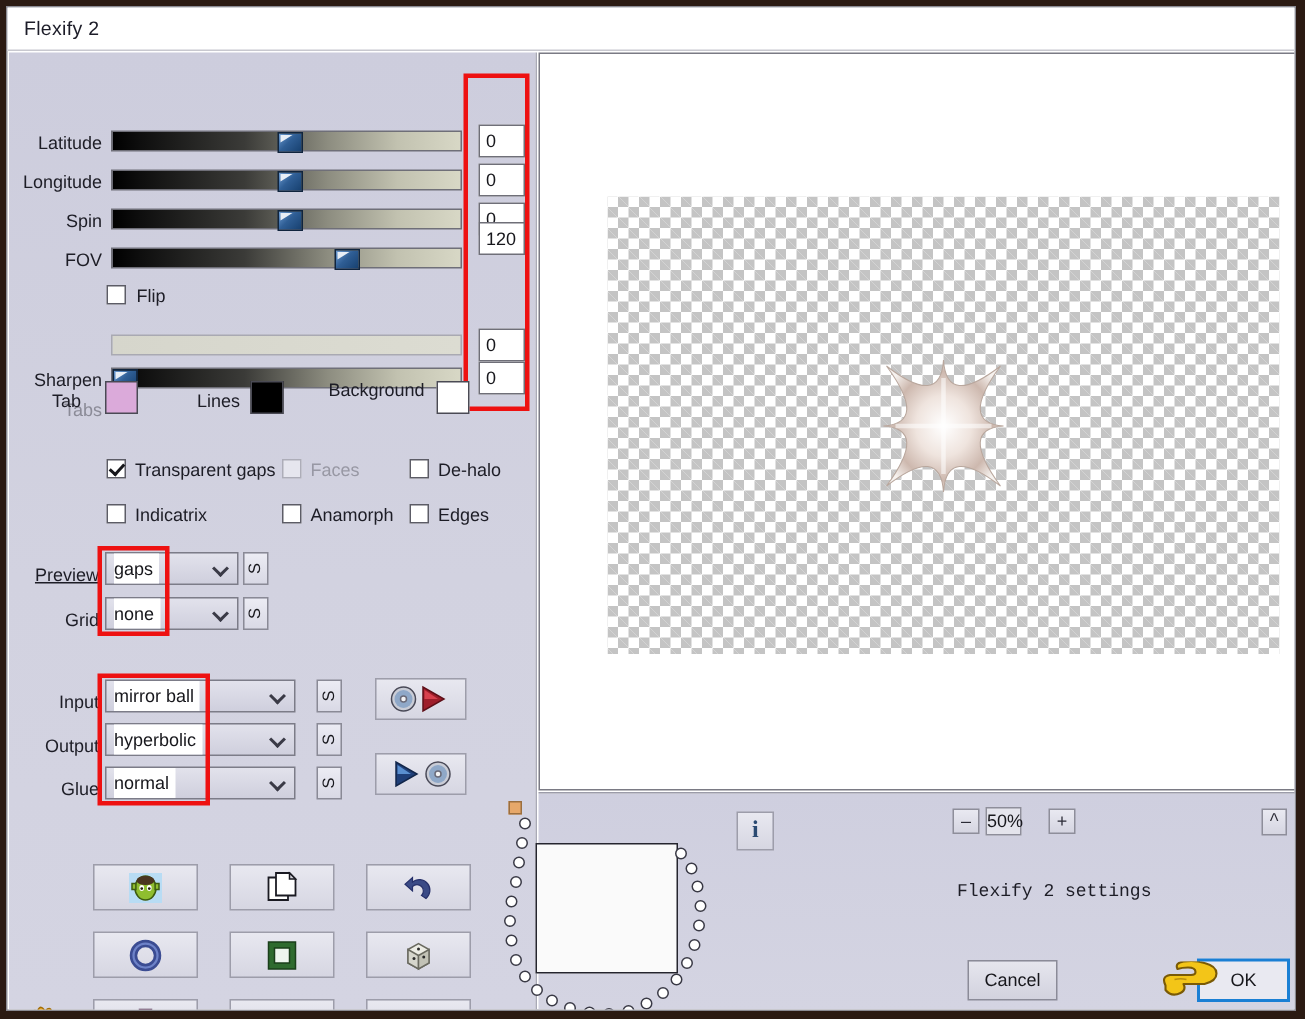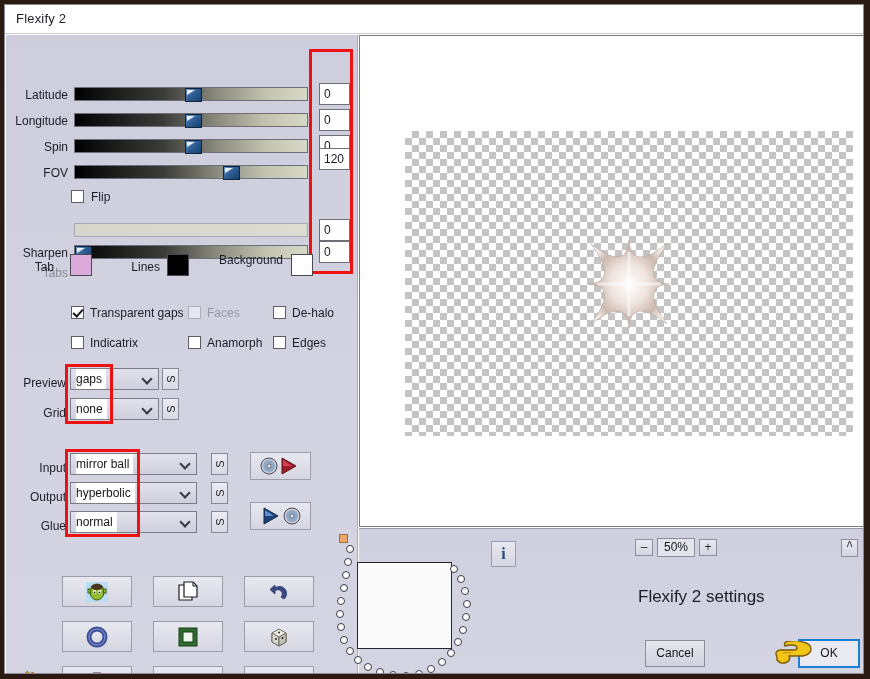--- a/index.html
+++ b/index.html
@@ -164,32 +164,32 @@
     background:#e7a86a;border:1px solid #9b6f3f;box-sizing:border-box;
   }
 
   .zbtn{
     position:absolute;width:18px;height:17px;
     background:linear-gradient(180deg,#e9e9f1 0%,#d5d5e1 100%);
     border:1px solid #8e8e9a;box-sizing:border-box;
     font-size:12px;line-height:15px;text-align:center;color:#2b2b36;
   }
   .zval{
-    position:absolute;width:38px;height:19px;
+    position:absolute;width:24px;height:19px;
     background:#e4e4ec;border:1px solid #8e8e9a;box-sizing:border-box;
     font-size:12px;line-height:17px;text-align:center;color:#17171c;
   }
   .dlgbtn{
     position:absolute;width:60px;height:27px;
     background:linear-gradient(180deg,#e6e6ee 0%,#d2d2de 100%);
     border:1px solid #8b8b98;box-sizing:border-box;
     font-size:12px;line-height:25px;text-align:center;color:#17171c;
   }
   .settxt{
-    position:absolute;font-size:17px;color:#1d1d26;
+    position:absolute;font-size:12px;color:#1d1d26;font-family:Liberation Mono, monospace;
   }
 
   
   .checker{
     position:absolute;left:45px;top:95px;width:448px;height:305px;
     background-image:
       linear-gradient(45deg,#c4c4c4 25%,transparent 25%,transparent 75%,#c4c4c4 75%),
       linear-gradient(45deg,#c4c4c4 25%,transparent 25%,transparent 75%,#c4c4c4 75%);
     background-size:14px 14px;
     background-position:0 0,7px 7px;
@@ -304,21 +304,21 @@
 
     <div class="cb" style="left:65px;top:301px;"></div>
     <div class="cbl" style="left:84px;top:302px;">Indicatrix</div>
 
     <div class="cb" style="left:182px;top:301px;"></div>
     <div class="cbl" style="left:201px;top:302px;">Anamorph</div>
 
     <div class="cb" style="left:267px;top:301px;"></div>
     <div class="cbl" style="left:286px;top:302px;">Edges</div>
 
-    <div class="lbl" style="left:12px;top:339px;width:48px;">Preview</div>
+    <div class="lbl" style="left:12px;top:339px;width:48px;text-decoration:underline;">Preview</div>
     <div class="combo" style="left:64px;top:333px;width:89px;">
       <div class="val">gaps</div>
       <div class="chev"></div>
     </div>
     <div class="sbtn" style="left:156px;top:333px;">
       <span>S</span>
     </div>
 
     <div class="lbl" style="left:12px;top:369px;width:48px;">Grid</div>
     <div class="combo" style="left:64px;top:363px;width:89px;">

